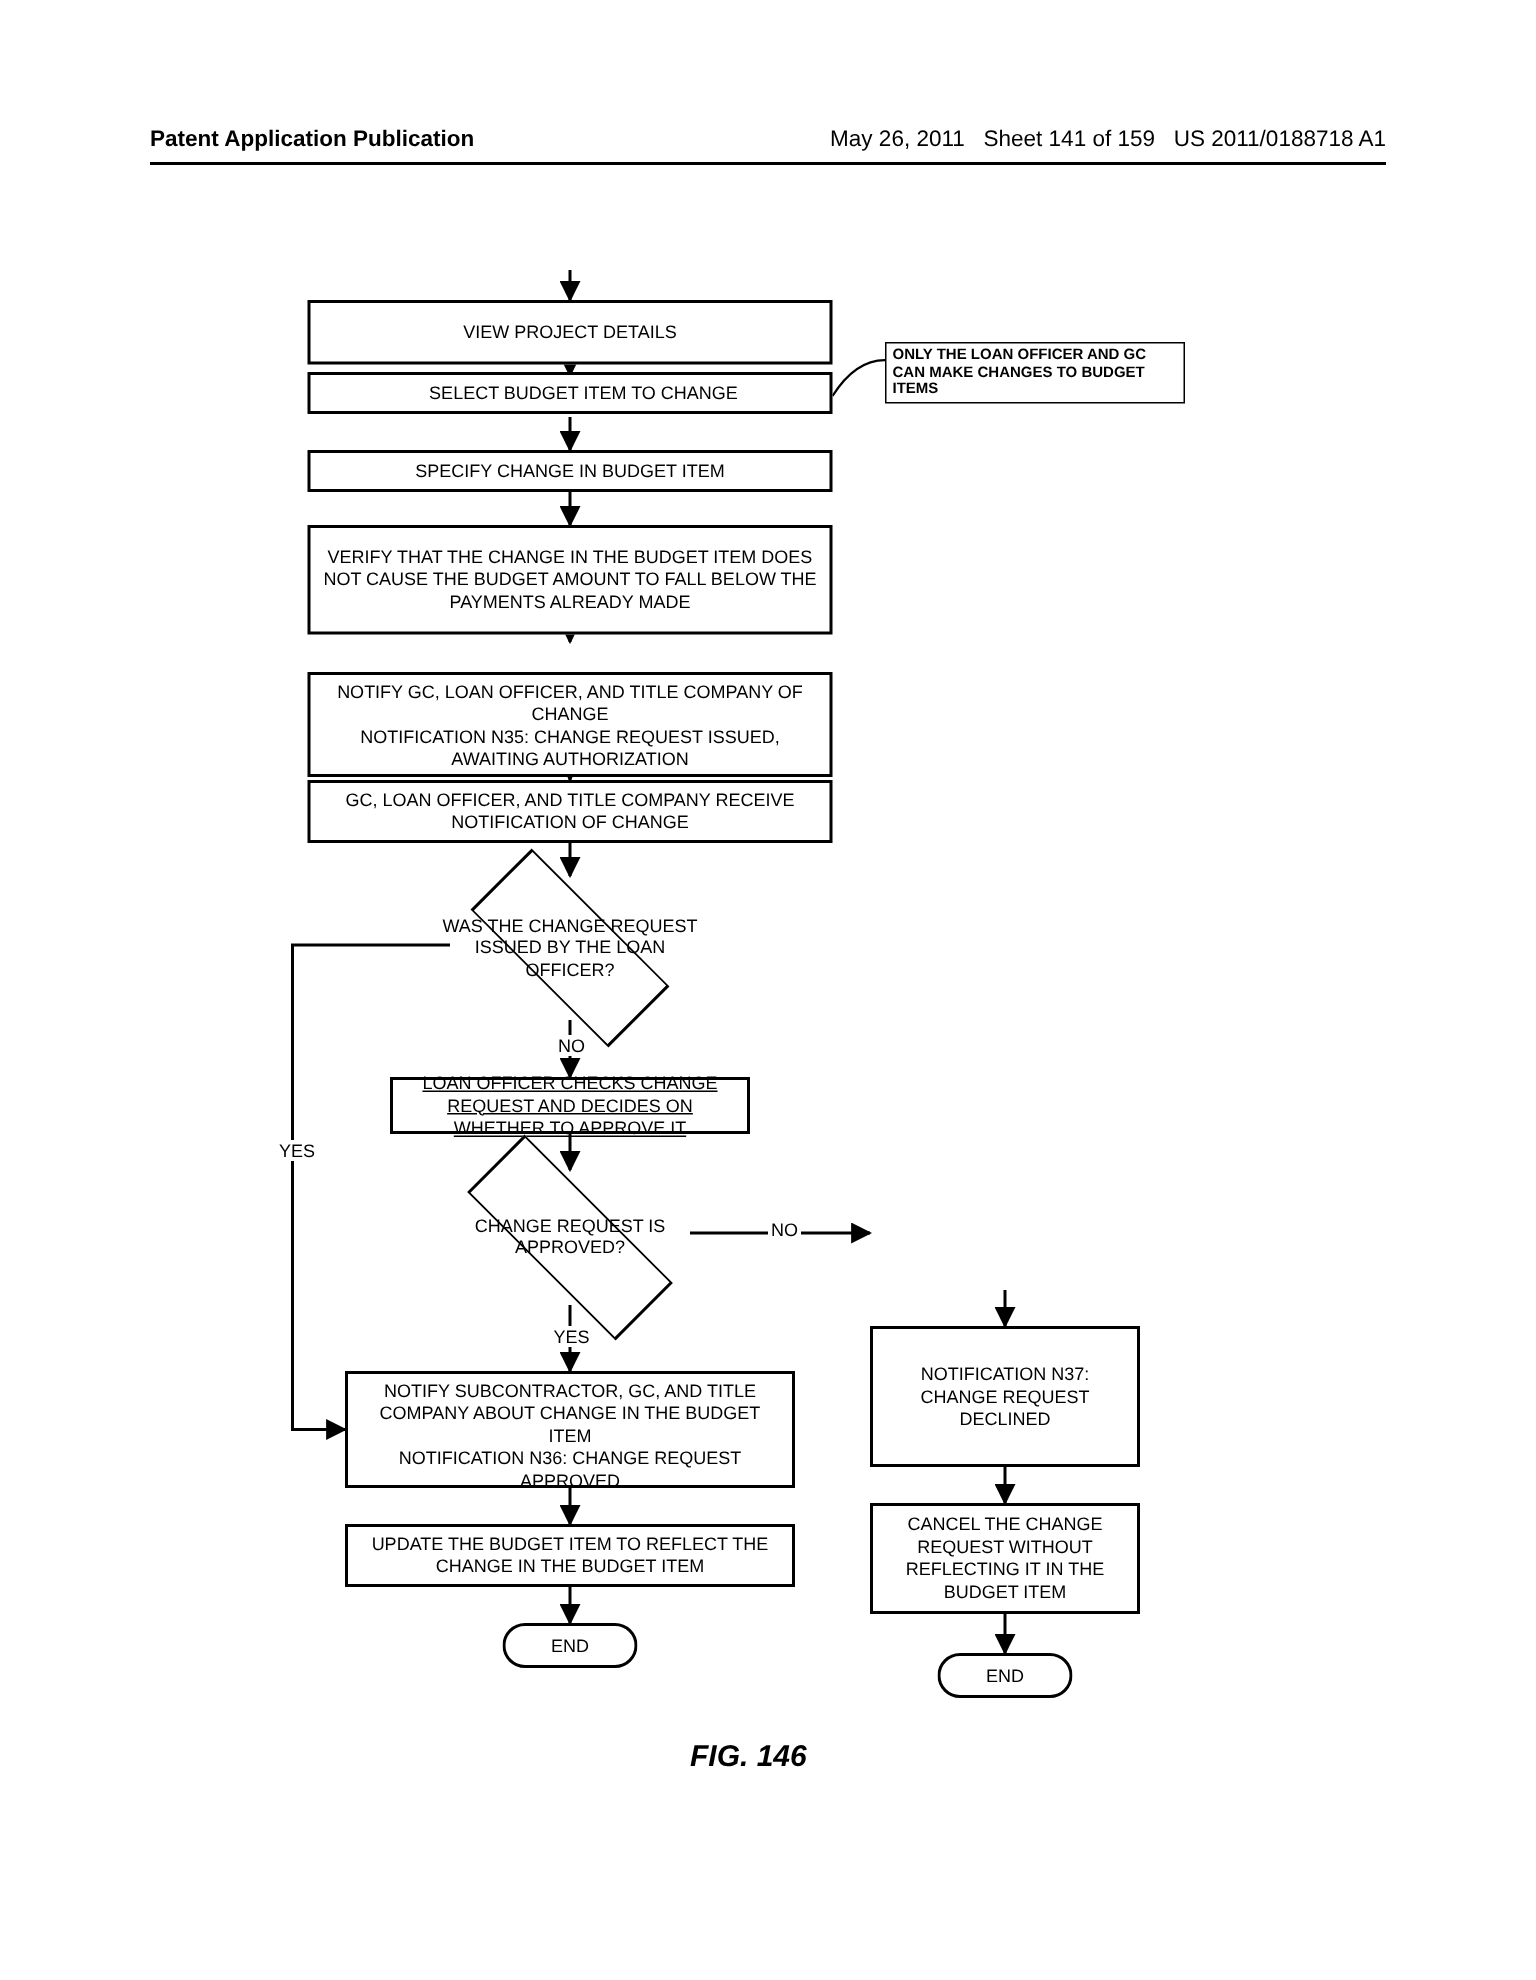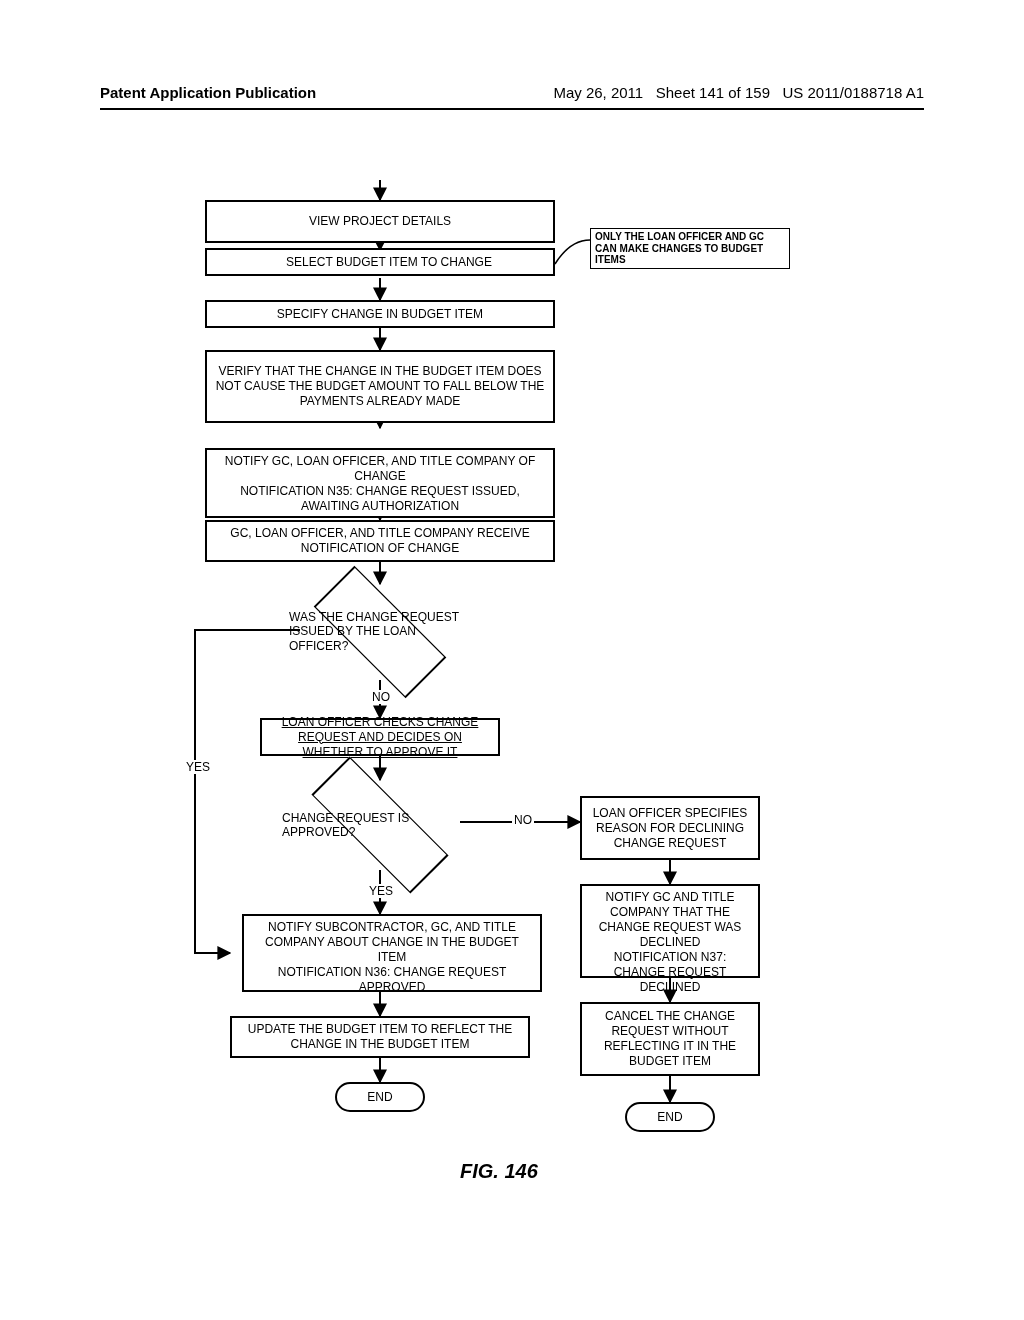--- a/index.html
+++ b/index.html
@@ -65,20 +65,21 @@
     width: 100%;
     height: 100%;
     border: 2px solid #000;
     transform: rotate(45deg) scaleY(0.6);
     background: #fff;
   }
   .diamond-label {
     position: absolute;
     top: 50%; left: 50%;
     transform: translate(-50%, -50%);
+    text-align: center;
     font-size: 12px;
     line-height: 1.2;
     width: 140%;
   }
   .term {
     position: absolute;
     display: flex;
     align-items: center;
     justify-content: center;
     font-size: 12px;
@@ -177,38 +178,36 @@
     <div class="diamond-label">WAS THE CHANGE REQUEST ISSUED BY THE LOAN OFFICER?</div>
   </div>
 
   <div class="box" style="left:160px; top:568px; width:240px; height:38px;text-decoration:underline;">LOAN OFFICER CHECKS CHANGE REQUEST AND DECIDES ON WHETHER TO APPROVE IT</div>
 
   <div class="diamond-wrap" style="left:210px; top:630px; width:140px; height:90px;">
     <div class="diamond-shape"></div>
     <div class="diamond-label">CHANGE REQUEST IS APPROVED?</div>
   </div>
 
-  <div class="box" style="left:130px; top:764px; width:300px; height:78px; flex-direction:column; justify-content:space-around;margin-left:12px;">
+  <div class="box" style="left:130px; top:764px; width:300px; height:78px; flex-direction:column; justify-content:space-around;">
     <div>NOTIFY SUBCONTRACTOR, GC, AND TITLE COMPANY ABOUT CHANGE IN THE BUDGET ITEM</div>
     <div>NOTIFICATION N36: CHANGE REQUEST APPROVED</div>
   </div>
 
   <div class="box" style="left:130px; top:866px; width:300px; height:42px;">UPDATE THE BUDGET ITEM TO REFLECT THE CHANGE IN THE BUDGET ITEM</div>
 
   <div class="term" style="left:235px; top:932px; width:90px; height:30px;">
     <svg viewBox="0 0 90 30">
         <rect x="1" y="1" width="88" height="28" rx="14" ry="14" fill="#fff" stroke="#000" stroke-width="2"></rect>
       </svg>
     <span style="position:relative;">END</span>
   </div>
 
-  <div class="box" style="left:480px; top:646px; width:180px; height:64px;">LOAN OFFICER SPECIFIES REASON FOR DECLINING CHANGE REQUEST</div>
 
   <div class="box" style="left:480px; top:734px; width:180px; height:94px; flex-direction:column; justify-content:space-around;">
-    <div>NOTIFY GC AND TITLE COMPANY THAT THE CHANGE REQUEST WAS DECLINED</div>
     <div>NOTIFICATION N37: CHANGE REQUEST DECLINED</div>
   </div>
 
   <div class="box" style="left:480px; top:852px; width:180px; height:74px;">CANCEL THE CHANGE REQUEST WITHOUT REFLECTING IT IN THE BUDGET ITEM</div>
 
   <div class="term" style="left:525px; top:952px; width:90px; height:30px;">
     <svg viewBox="0 0 90 30">
         <rect x="1" y="1" width="88" height="28" rx="14" ry="14" fill="#fff" stroke="#000" stroke-width="2"></rect>
       </svg>
     <span style="position:relative;">END</span>

